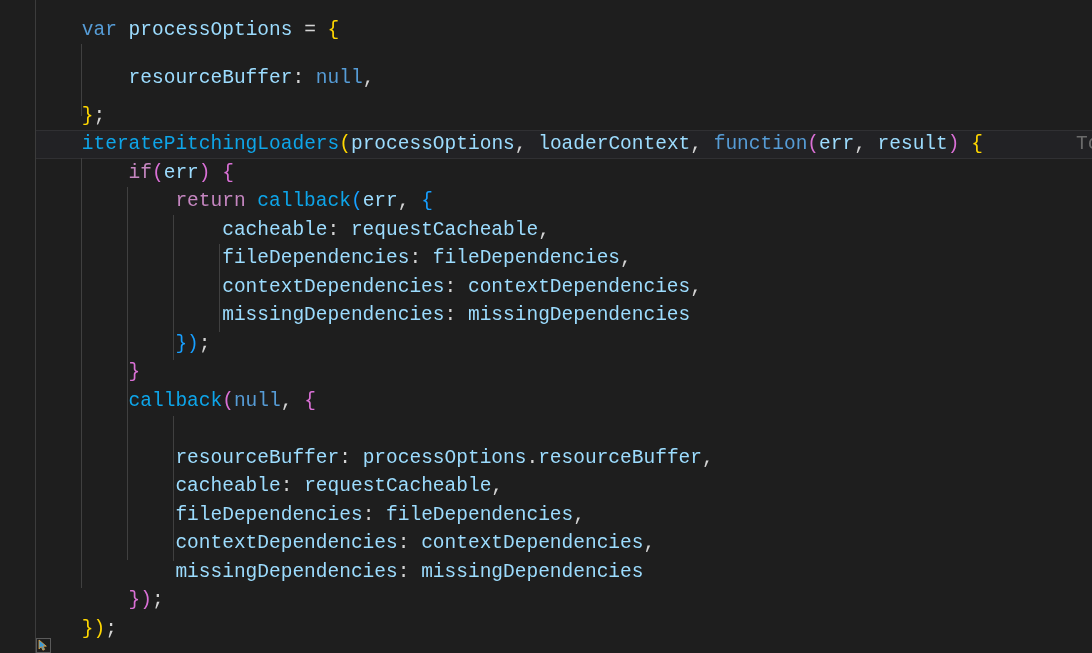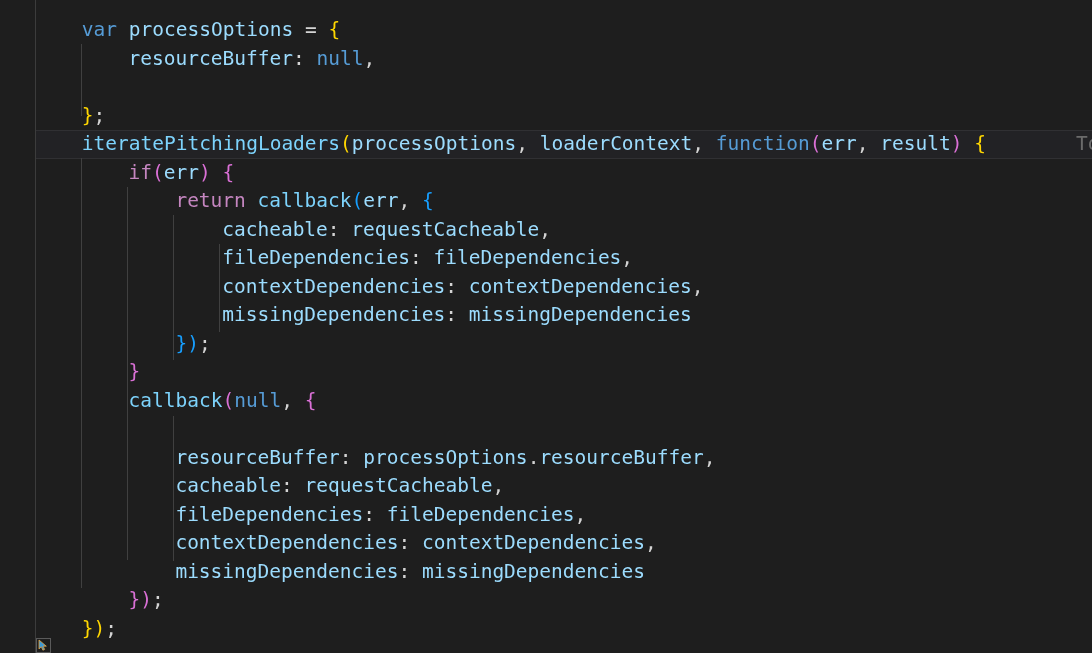--- a/index.html
+++ b/index.html
@@ -12,20 +12,21 @@
     height: 653px;
     overflow: hidden;
     font-family: "DejaVu Sans Mono", "Liberation Mono", monospace;
   }
 
   #editor {
     position: relative;
     width: 1048px;
     height: 653px;
     background: #1e1e1e;
+    font-family: Liberation Mono, monospace;
     -webkit-font-smoothing: antialiased;
   }
 
   
   .gutter {
     position: absolute;
     left: 0; top: 0;
     width: 35px;
     height: 653px;
     background: #1e1e1e;
@@ -95,21 +96,21 @@
     line-height: 28.5px;
     color: #6b6b6b;
     white-space: pre;
     z-index: 5;
     margin-left: 36px;
   }
 
   
   .kw   { color: #569cd6; }  
   .ctl  { color: #c586c0; }  
-  .fn   { color: #7dd3fc; }  
+  .fn   { color: #0ea5e9; }  
   .var  { color: #9cdcfe; }  
   .op   { color: #d4d4d4; }  
   .b1   { color: #ffd700; }  
   .b2   { color: #da70d6; }  
   .b3   { color: #179fff; }  
 
   
   .cursor-mark {
     position: absolute;
     left: 36px;
@@ -136,21 +137,21 @@
       <div class="guide" style="left: 81px; top: 44px; height: 72px;"></div>
       <div class="guide" style="left: 81px; top: 158px; height: 430px;"></div>
       <div class="guide" style="left: 127px; top: 187px; height: 373px;"></div>
       <div class="guide" style="left: 173px; top: 215px; height: 145px;"></div>
       <div class="guide" style="left: 219px; top: 244px; height: 88px;"></div>
       <div class="guide" style="left: 173px; top: 416px; height: 145px;"></div>
     </div>
 
   <div class="code-surface" id="code-surface">
       <div class="line" style="top: 16px;"><span class="txt" style="padding-left: 46.8px;"><span class="kw">var</span><span class="op"> </span><span class="var">processOptions</span><span class="op"> = </span><span class="b1">{</span></span></div>
-      <div class="line" style="top: 44.5px;"><span class="txt" style="padding-left: 93.6px;"><span class="var">resourceBuffer</span><span class="op">: </span><span class="kw">null</span><span class="op">,</span></span></div>
+      <div class="line" style="top: 44.5px;"><span class="txt" style="padding-left: 93.6px; margin-top: 19px;"><span class="var">resourceBuffer</span><span class="op">: </span><span class="kw">null</span><span class="op">,</span></span></div>
       <div class="line" style="top: 101.5px;"><span class="txt" style="padding-left: 46.8px;"><span class="b1">}</span><span class="op">;</span></span></div>
       <div class="line current" style="top: 130px;"><span class="txt" style="padding-left: 46.8px;"><span class="fn">iteratePitchingLoaders</span><span class="b1">(</span><span class="var">processOptions</span><span class="op">, </span><span class="var">loaderContext</span><span class="op">, </span><span class="kw">function</span><span class="b2">(</span><span class="var">err</span><span class="op">, </span><span class="var">result</span><span class="b2">)</span><span class="op"> </span><span class="b1">{</span></span></div>
       <div class="line" style="top: 158.5px; text-align: right;"><span class="txt" style="padding-left: 93.6px;"><span class="ctl">if</span><span class="b2">(</span><span class="var">err</span><span class="b2">)</span><span class="op"> </span><span class="b2">{</span></span></div>
       <div class="line" style="top: 187px;"><span class="txt" style="padding-left: 140.4px;"><span class="ctl">return</span><span class="op"> </span><span class="fn">callback</span><span class="b3">(</span><span class="var">err</span><span class="op">, </span><span class="b3">{</span></span></div>
       <div class="line" style="top: 215.5px;"><span class="txt" style="padding-left: 187.2px;"><span class="var">cacheable</span><span class="op">: </span><span class="var">requestCacheable</span><span class="op">,</span></span></div>
       <div class="line" style="top: 244px;"><span class="txt" style="padding-left: 187.2px;"><span class="var">fileDependencies</span><span class="op">: </span><span class="var">fileDependencies</span><span class="op">,</span></span></div>
       <div class="line" style="top: 272.5px;"><span class="txt" style="padding-left: 187.2px;"><span class="var">contextDependencies</span><span class="op">: </span><span class="var">contextDependencies</span><span class="op">,</span></span></div>
       <div class="line" style="top: 301px;"><span class="txt" style="padding-left: 187.2px;"><span class="var">missingDependencies</span><span class="op">: </span><span class="var">missingDependencies</span></span></div>
       <div class="line" style="top: 329.5px;"><span class="txt" style="padding-left: 140.4px;"><span class="b3">}</span><span class="b3">)</span><span class="op">;</span></span></div>
       <div class="line" style="top: 358px;"><span class="txt" style="padding-left: 93.6px;"><span class="b2">}</span></span></div>

